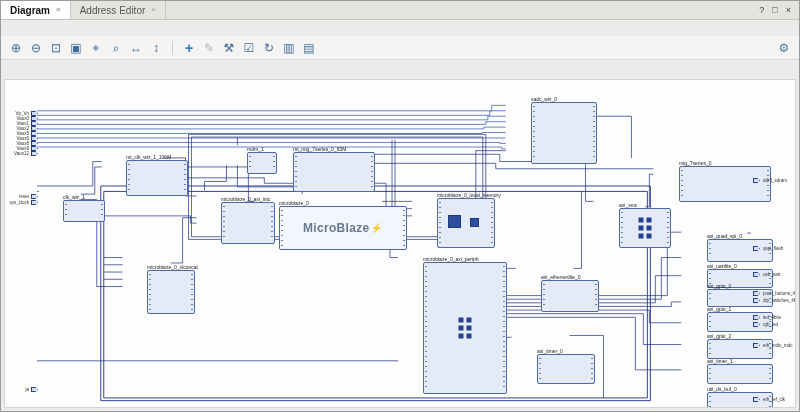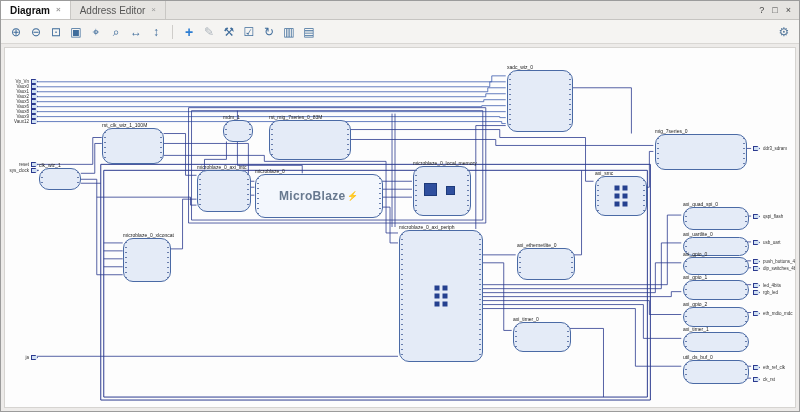--- a/index.html
+++ b/index.html
@@ -1,17 +1,17 @@
 <!DOCTYPE html>
 <html><head>
 <meta charset="utf-8">
 <style>
   html,body{margin:0;padding:0;}
   body{width:800px;height:412px;position:relative;font-family:"Liberation Sans",sans-serif;background:#fff;overflow:hidden;}
-  .window{position:absolute;inset:0;border:1px solid #9b9b9b;background:#edebe9;display:flex;flex-direction:column;box-sizing:border-box;}
+  .window{position:absolute;inset:0;border:1px solid #9b9b9b;background:#edebe9;display:flex;flex-direction:column;box-sizing:border-box;gap:16px;}
 
   
   .tabbar{height:18px;display:flex;align-items:stretch;background:#e6e4e1;border-bottom:1px solid #c6c4c1;}
   .tab{display:flex;align-items:center;gap:6px;padding:0 9px;font-size:10px;color:#555;border-right:1px solid #c9c7c4;cursor:default;}
   .tab.active{background:#ffffff;font-weight:bold;color:#111;}
   .tab-close{color:#999;font-size:8px;line-height:1;}
   .win-controls{margin-left:auto;display:flex;align-items:center;gap:8px;padding:0 8px;color:#444;font-size:9px;}
   .win-controls span{cursor:default;}
 
   
@@ -20,21 +20,21 @@
   .tbtn{width:18px;height:18px;display:flex;align-items:center;justify-content:center;font-size:12px;color:#3f6c9b;border-radius:2px;cursor:default;}
   .tbtn.accent{color:#2d7dd2;font-weight:bold;font-size:14px;}
   .tbtn.muted{color:#aab2ba;}
   .tsep{width:1px;height:14px;background:#cfcdca;margin:0 5px;}
   .tbtn.gear{margin-left:auto;color:#56799c;}
 
   
   .canvas{position:relative;flex:1;margin:3px;background:#fdfdfd;border:1px solid #d6d4d1;overflow:hidden;}
   .canvas svg{position:absolute;inset:0;width:100%;height:100%;}
 
-  .block{position:absolute;background:#e4ebf7;border:1px solid #4a6aa5;box-sizing:border-box;border-radius:10px;}
+  .block{position:absolute;background:#e4ebf7;border:1px solid #4a6aa5;box-sizing:border-box;border-radius:2px;margin-left:24px;}
   .block::before,.block::after{content:"";position:absolute;top:3px;bottom:3px;width:2px;
     background:repeating-linear-gradient(to bottom,#51699f 0 1px,transparent 1px 5px);opacity:.85;}
   .block::before{left:1px;} .block::after{right:1px;}
   .block.microblaze{background:#f3f7fd;}
   .block-label{position:absolute;top:-7px;left:-1px;font-size:5px;line-height:6px;color:#222;white-space:nowrap;}
 
   .mb-logo{display:flex;align-items:center;justify-content:center;height:100%;font-size:12px;font-weight:bold;color:#68798f;letter-spacing:.3px;}
   .mb-logo .bolt{color:#e8a01a;font-size:9px;margin-left:2px;}
 
   .xbar{position:absolute;left:50%;top:50%;transform:translate(-50%,-50%);display:grid;grid-template-columns:repeat(2,5px);grid-auto-rows:5px;gap:3px;}

